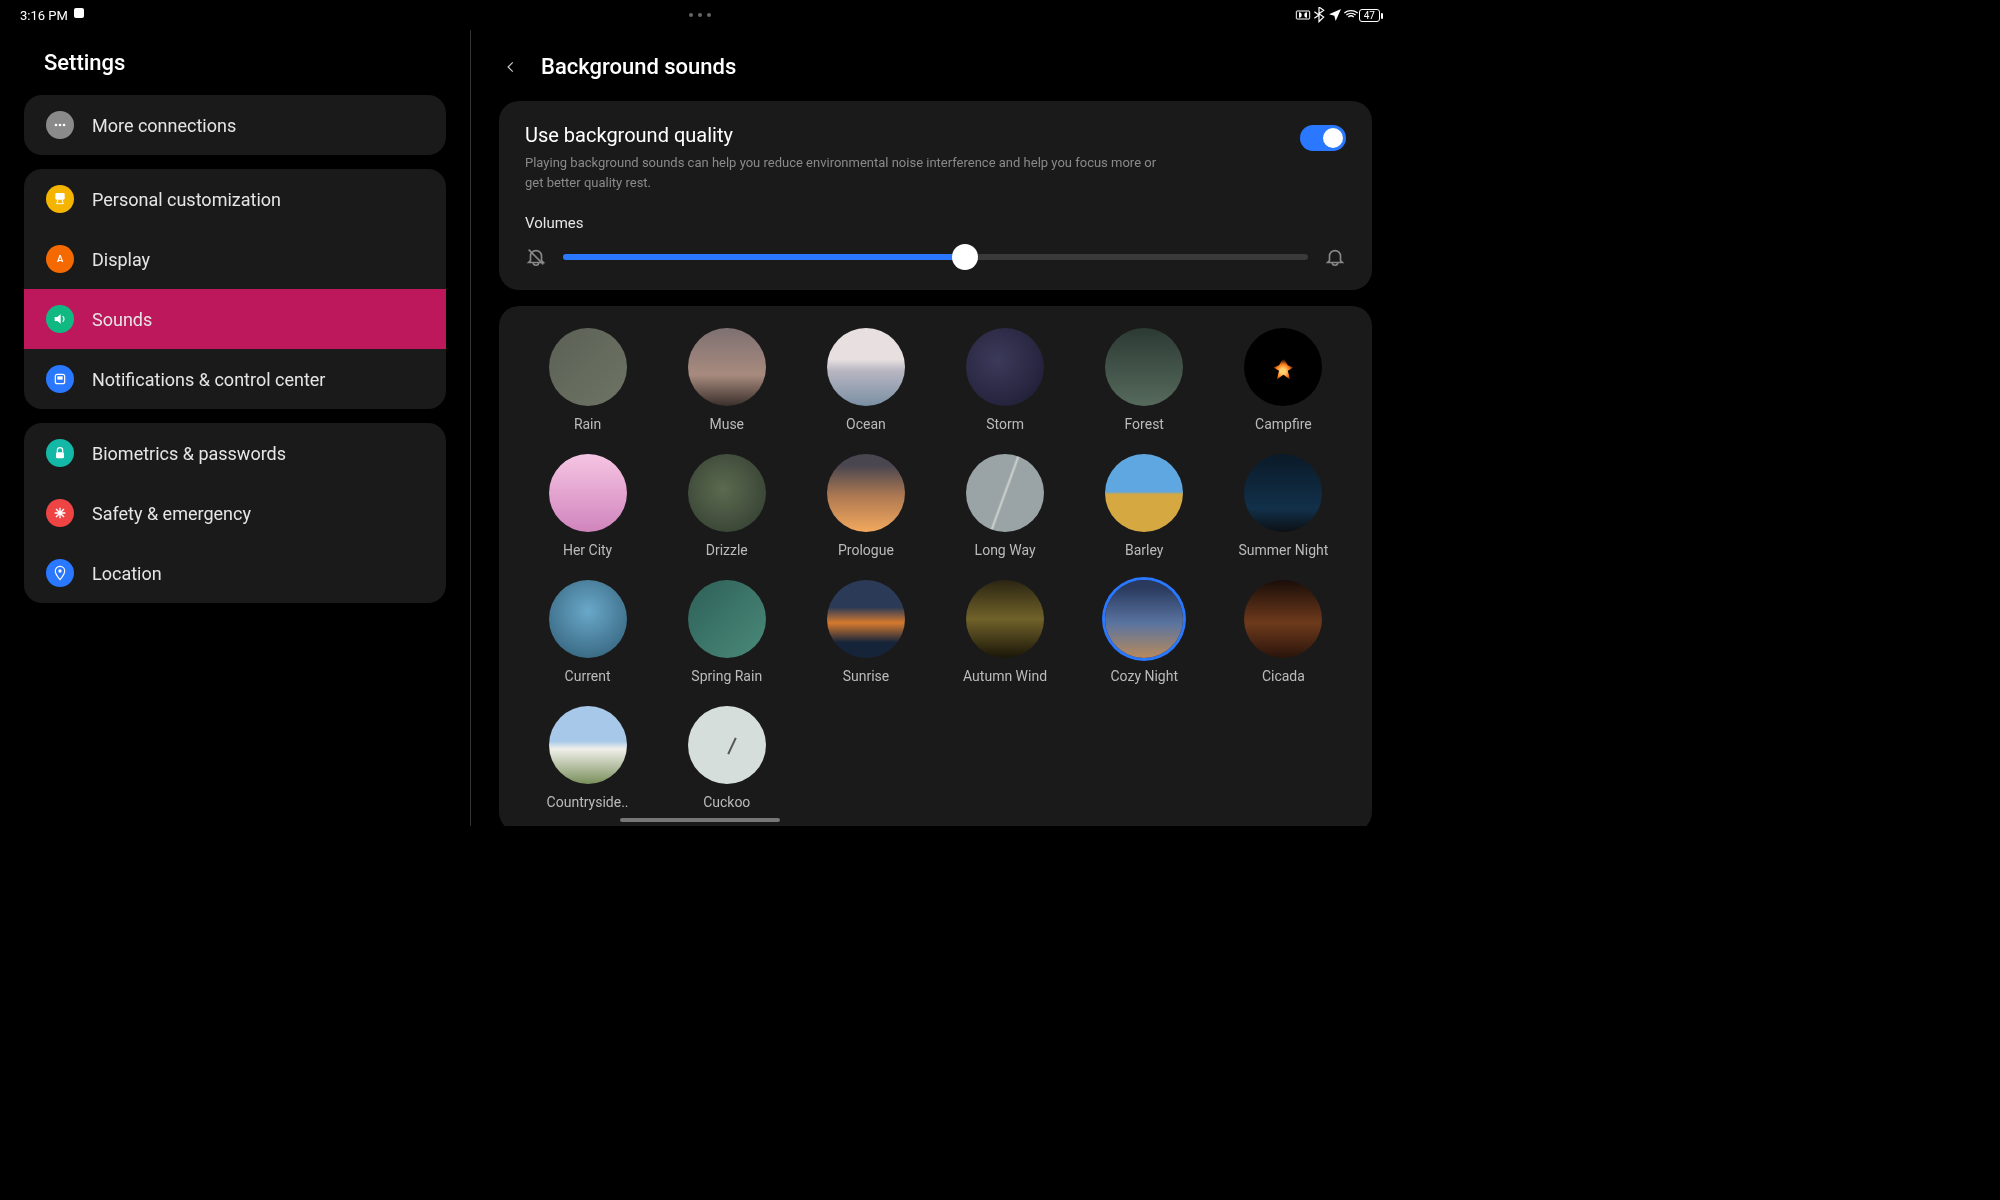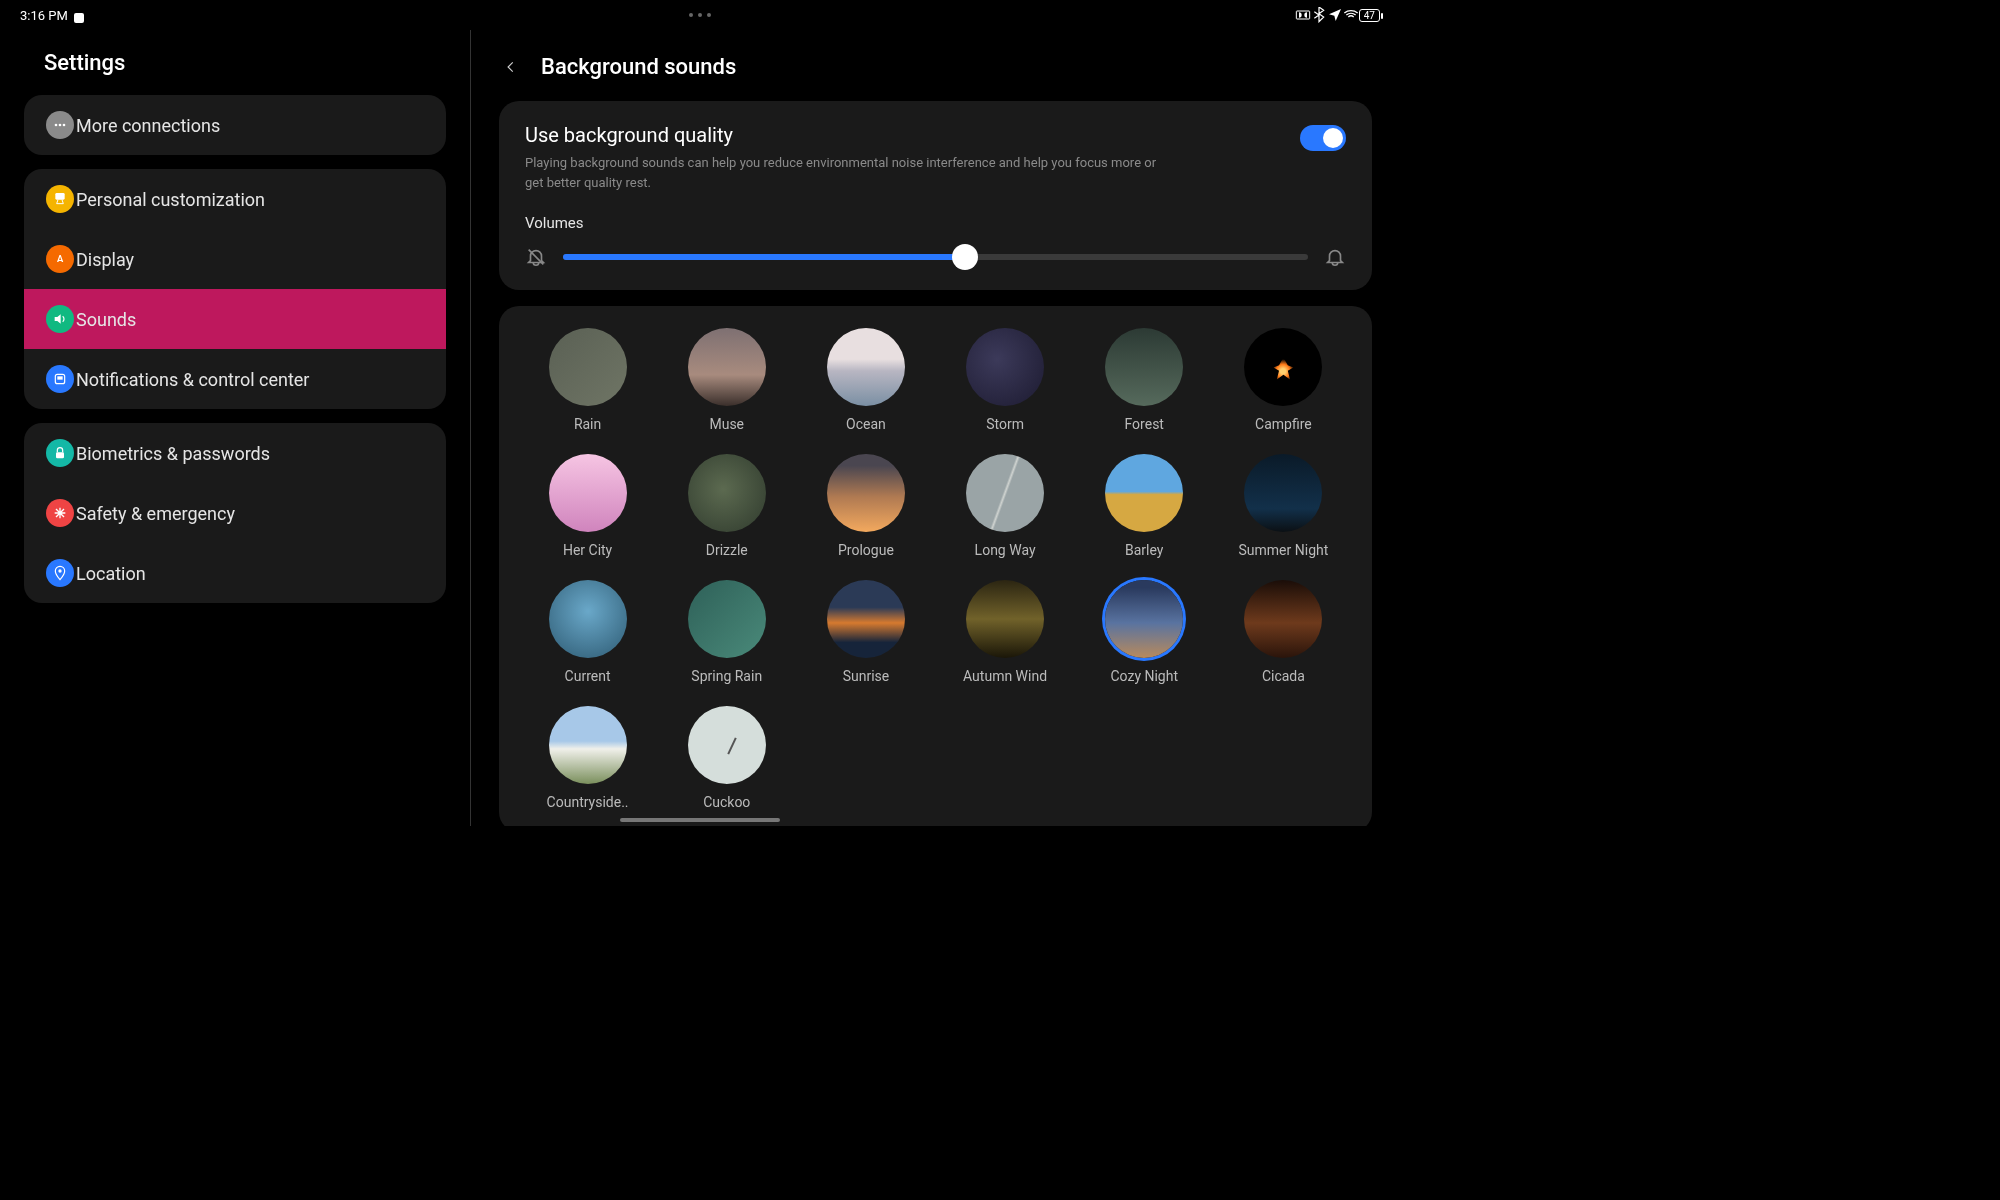--- a/index.html
+++ b/index.html
@@ -1,36 +1,36 @@
 <!DOCTYPE html>
 <html><head>
 <meta charset="utf-8">
 <style>
   *{box-sizing:border-box;margin:0;padding:0;font-family:-apple-system,BlinkMacSystemFont,"Segoe UI",Roboto,sans-serif;}
   body{background:#000;color:#e5e5e5;width:1400px;height:826px;overflow:hidden;position:relative;}
   
   
   .status-bar{position:absolute;top:0;left:0;right:0;height:30px;display:flex;align-items:center;justify-content:space-between;padding:0 20px;font-size:13px;color:#fff;}
-  .status-left{display:flex;align-items:flex-end;gap:6px;}
+  .status-left{display:flex;align-items:flex-start;gap:6px;}
   .status-center{position:absolute;left:50%;transform:translateX(-50%);display:flex;gap:5px;}
   .status-center .dot{width:4px;height:4px;border-radius:50%;background:#666;}
   .status-right{display:flex;align-items:center;gap:0;}
   .battery{border:1.5px solid #fff;border-radius:3px;padding:0 4px;font-size:10px;position:relative;}
   .battery::after{content:"";position:absolute;right:-4px;top:3px;width:2px;height:6px;background:#fff;border-radius:1px;}
   .sq{width:10px;height:10px;background:#fff;border-radius:2px;}
   .icon-svg{width:16px;height:16px;fill:#fff;}
 
   .container{display:flex;height:calc(100% - 30px);margin-top:30px;}
 
   
   .sidebar{width:470px;padding:10px 24px 0 24px;overflow-y:auto;scrollbar-width:none;}
   .sidebar::-webkit-scrollbar{display:none;}
   .sidebar h1{font-size:22px;font-weight:500;color:#fff;padding:10px 20px 20px 20px;}
   .group{background:#1a1a1a;border-radius:18px;margin-bottom:14px;overflow:hidden;}
-  .item{display:flex;align-items:center;gap:2px;padding:16px 22px;cursor:pointer;}
+  .item{display:flex;align-items:center;gap:18px;padding:16px 22px;cursor:pointer;}
   .item.first-partial{border-radius:0 0 18px 18px;}
   .item.active{background:#be185d;}
   .item .ic{width:28px;height:28px;border-radius:50%;display:flex;align-items:center;justify-content:center;flex-shrink:0;}
   .item .ic svg{width:16px;height:16px;fill:#fff;}
   .item .lbl{font-size:18px;color:#e5e5e5;}
   .ic-grey{background:#8a8a8a;}
   .ic-yellow{background:#f5b400;}
   .ic-orange{background:#f56a00;}
   .ic-green{background:#10b981;}
   .ic-blue{background:#2978ff;}

